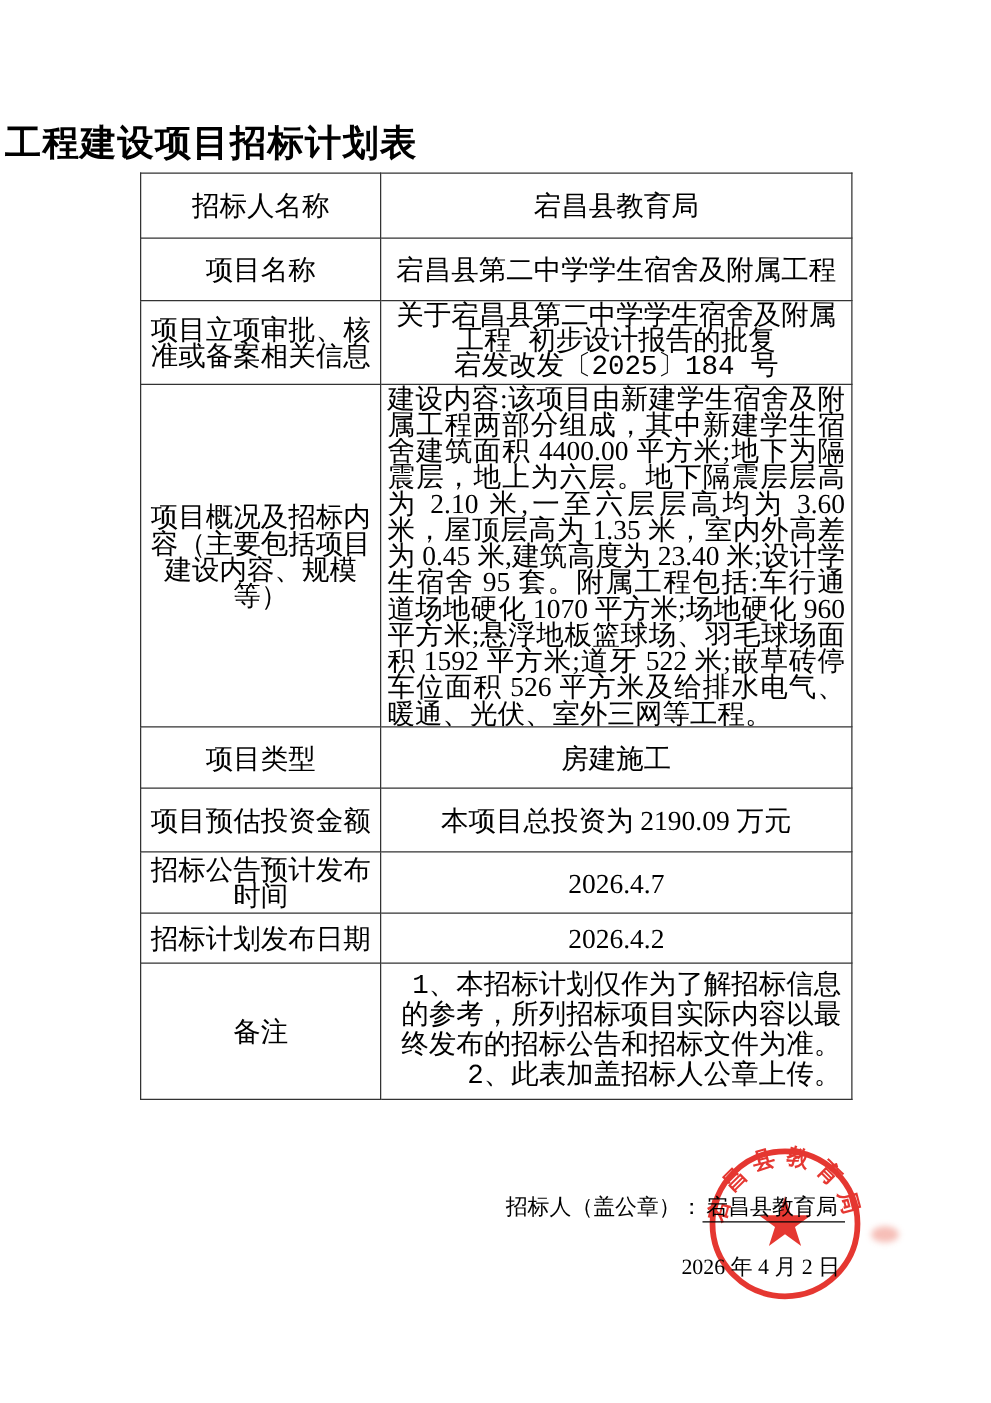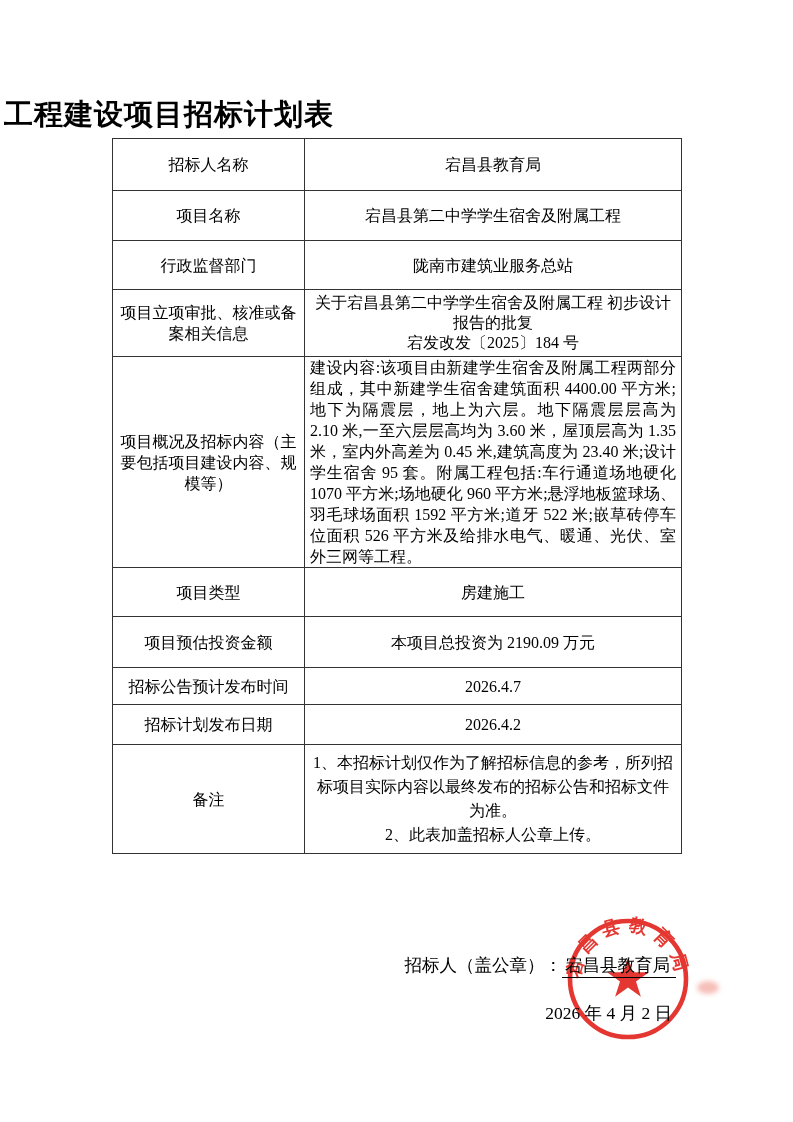--- a/index.html
+++ b/index.html
@@ -25,40 +25,40 @@
   }
   table.bid-table {
     position: absolute;
     left: 112px; top: 138px;
     width: 569px;
     border-collapse: collapse;
     table-layout: fixed;
   }
   table.bid-table td {
     border: 1.6px solid #333;
-    font-size: 16px;
+    font-size: 22px;
     line-height: 21px;
     padding: 3px 6px;
     vertical-align: middle;
     overflow: hidden;
   }
   td.lbl { text-align: center; padding: 3px 10px; }
   td.val { text-align: center; }
   td.val.left-justify {
     text-align: justify;
     text-align-last: left;
     padding: 0 5px;
   }
   td.val.left-plain {
-    text-align: center;
+    text-align: right;
     line-height: 24px;
     padding: 6px 8px;
     vertical-align: top;
   }
-  .preline { white-space: pre-line; }
+  .preline { white-space: pre-line; font-family: Liberation Mono, monospace; }
   .footer-signer {
     position: absolute;
     top: 953px;
     right: 117px;
     font-size: 17.5px;
     white-space: nowrap;
   }
   .signer-name {
     border-bottom: 1.6px solid #000;
     padding: 0 6px 2px 3px;
@@ -103,24 +103,20 @@
     </colgroup>
     <tbody>
       <tr style="height:52px">
         <td class="lbl">招标人名称</td>
         <td class="val">宕昌县教育局</td>
       </tr>
       <tr style="height:50px">
         <td class="lbl">项目名称</td>
         <td class="val">宕昌县第二中学学生宿舍及附属工程</td>
       </tr>
-      <tr style="height:49px">
-        <td class="lbl">行政监督部门</td>
-        <td class="val">陇南市建筑业服务总站</td>
-      </tr>
       <tr style="height:61px">
         <td class="lbl">项目立项审批、核准或备案相关信息</td>
         <td class="val preline" style="line-height:20px">关于宕昌县第二中学学生宿舍及附属工程 初步设计报告的批复
 宕发改发〔2025〕184 号</td>
       </tr>
       <tr style="height:211px">
         <td class="lbl">项目概况及招标内容（主要包括项目建设内容、规模等）</td>
         <td class="val left-justify">建设内容:该项目由新建学生宿舍及附属工程两部分组成，其中新建学生宿舍建筑面积 4400.00 平方米;地下为隔震层，地上为六层。地下隔震层层高为 2.10 米,一至六层层高均为 3.60 米，屋顶层高为 1.35 米，室内外高差为 0.45 米,建筑高度为 23.40 米;设计学生宿舍 95 套。附属工程包括:车行通道场地硬化 1070 平方米;场地硬化 960 平方米;悬浮地板篮球场、羽毛球场面积 1592 平方米;道牙 522 米;嵌草砖停车位面积 526 平方米及给排水电气、暖通、光伏、室外三网等工程。</td>
       </tr>
       <tr style="height:49px">

